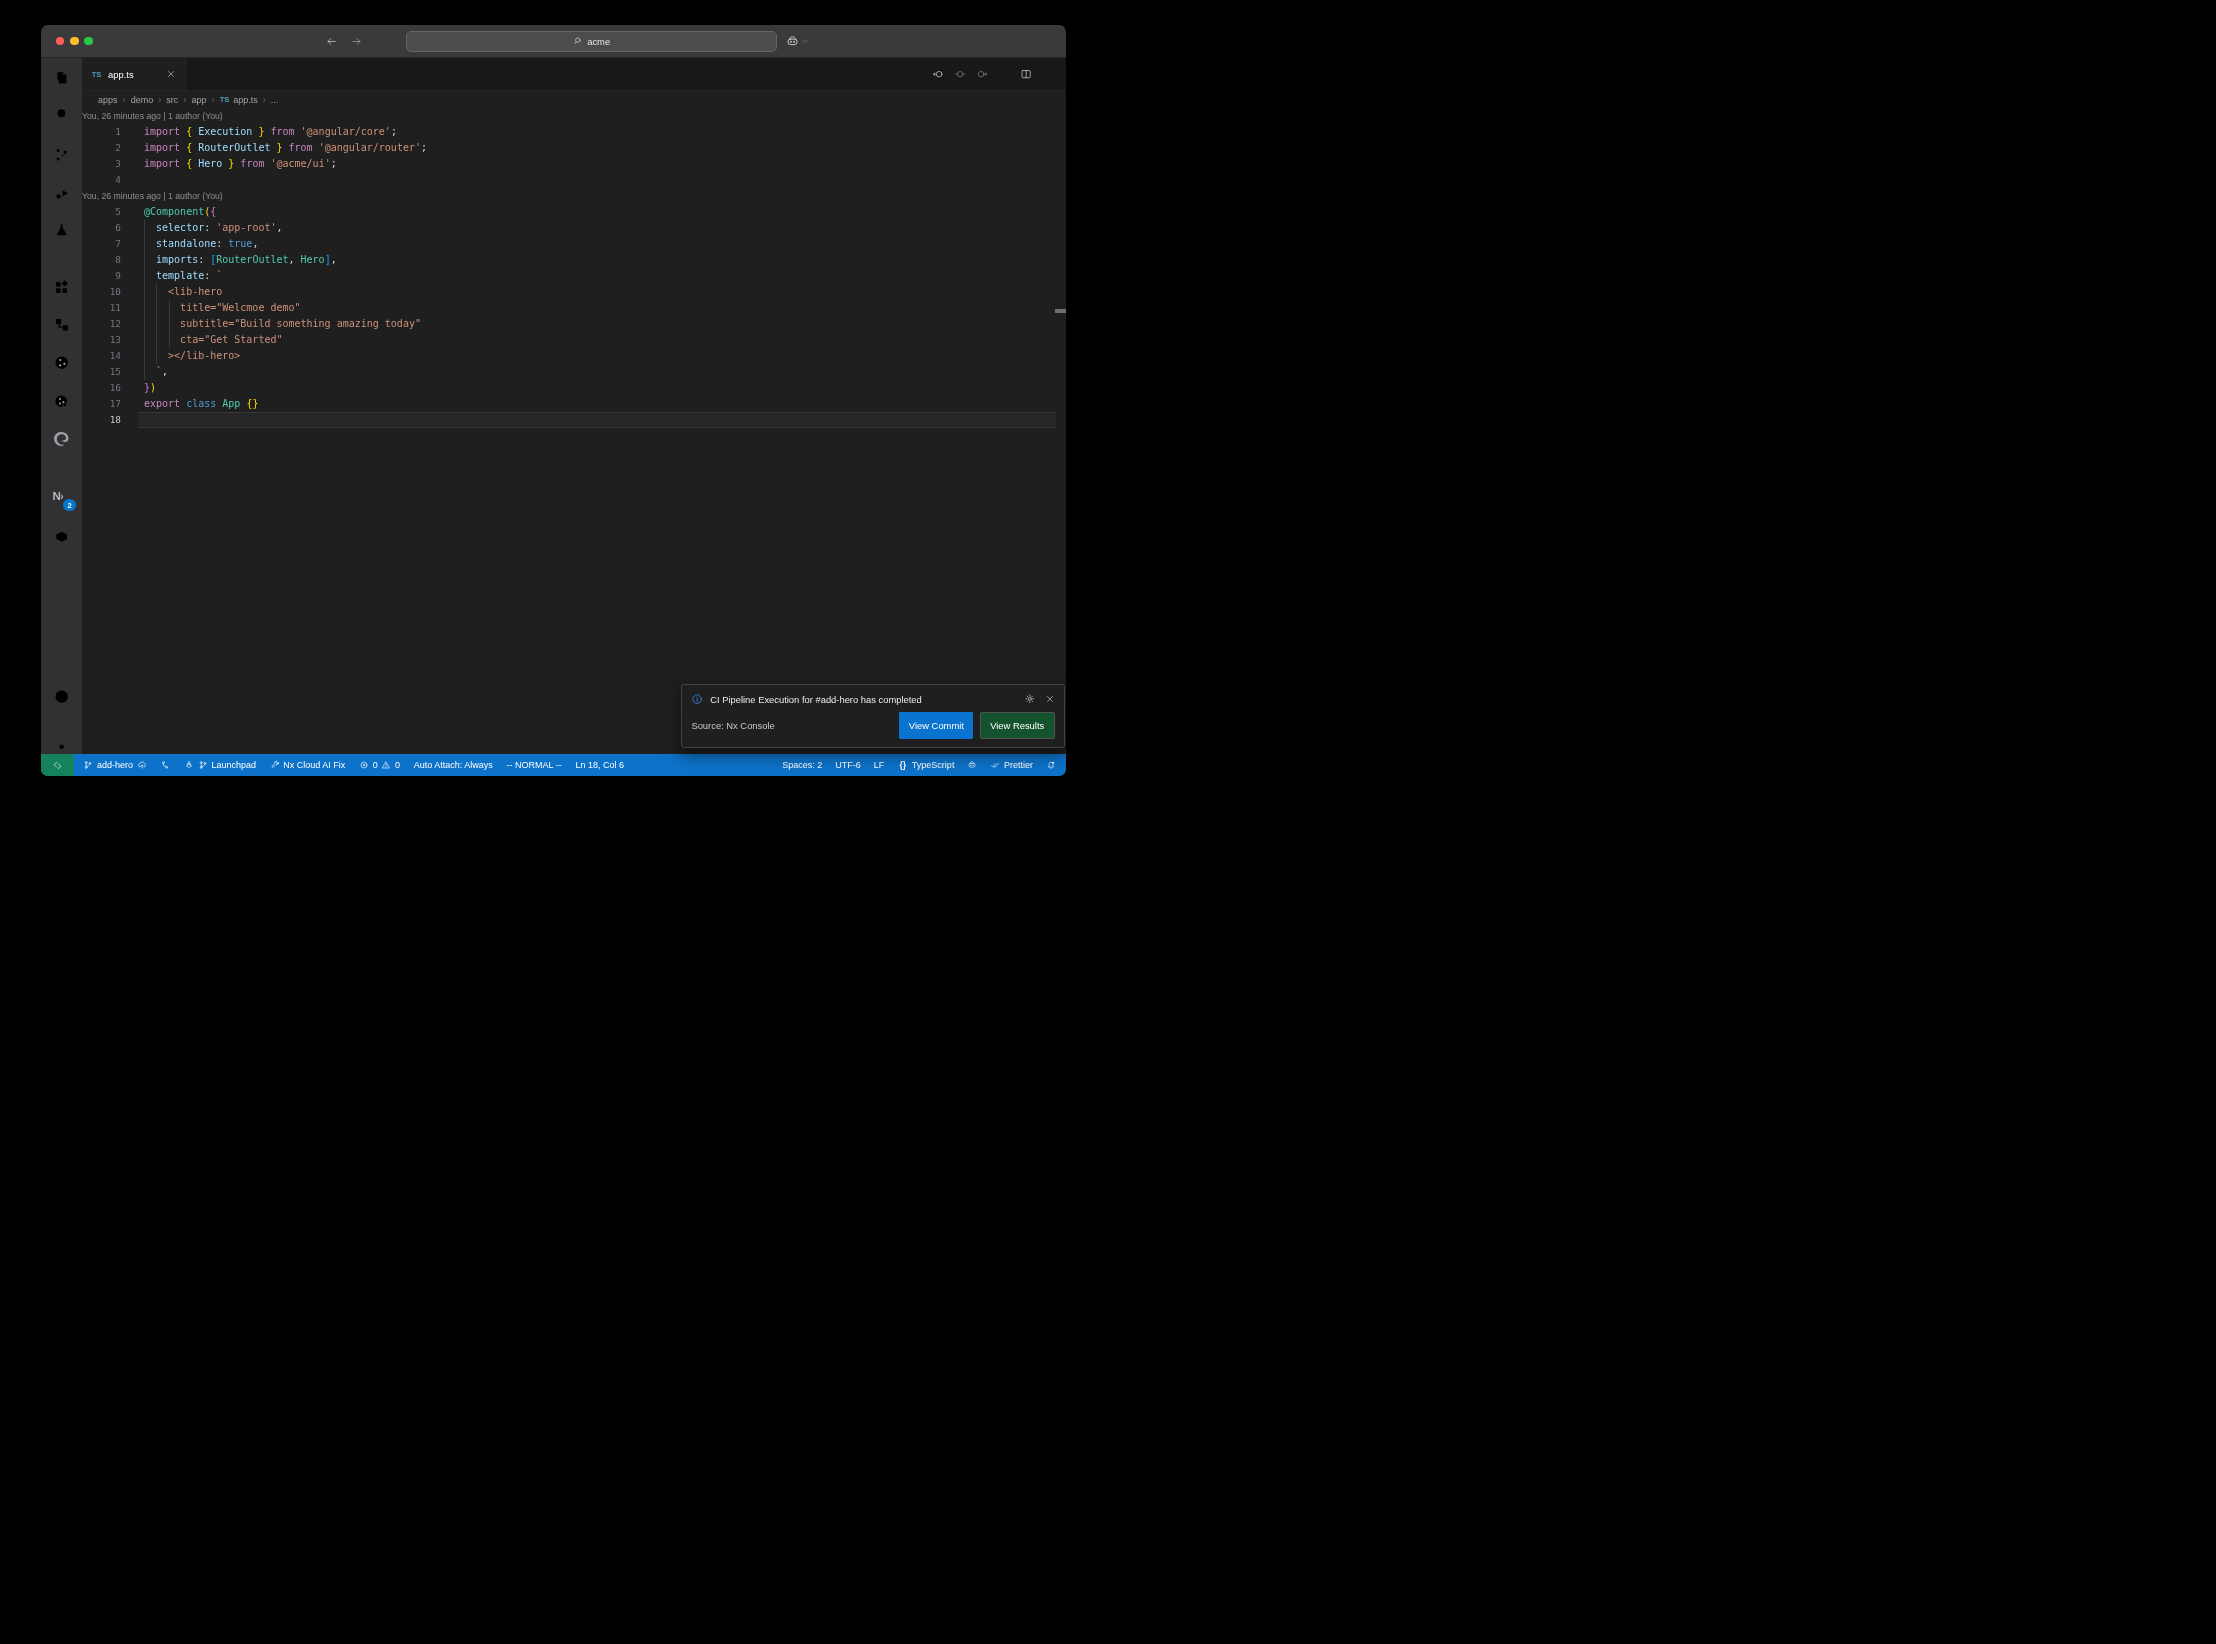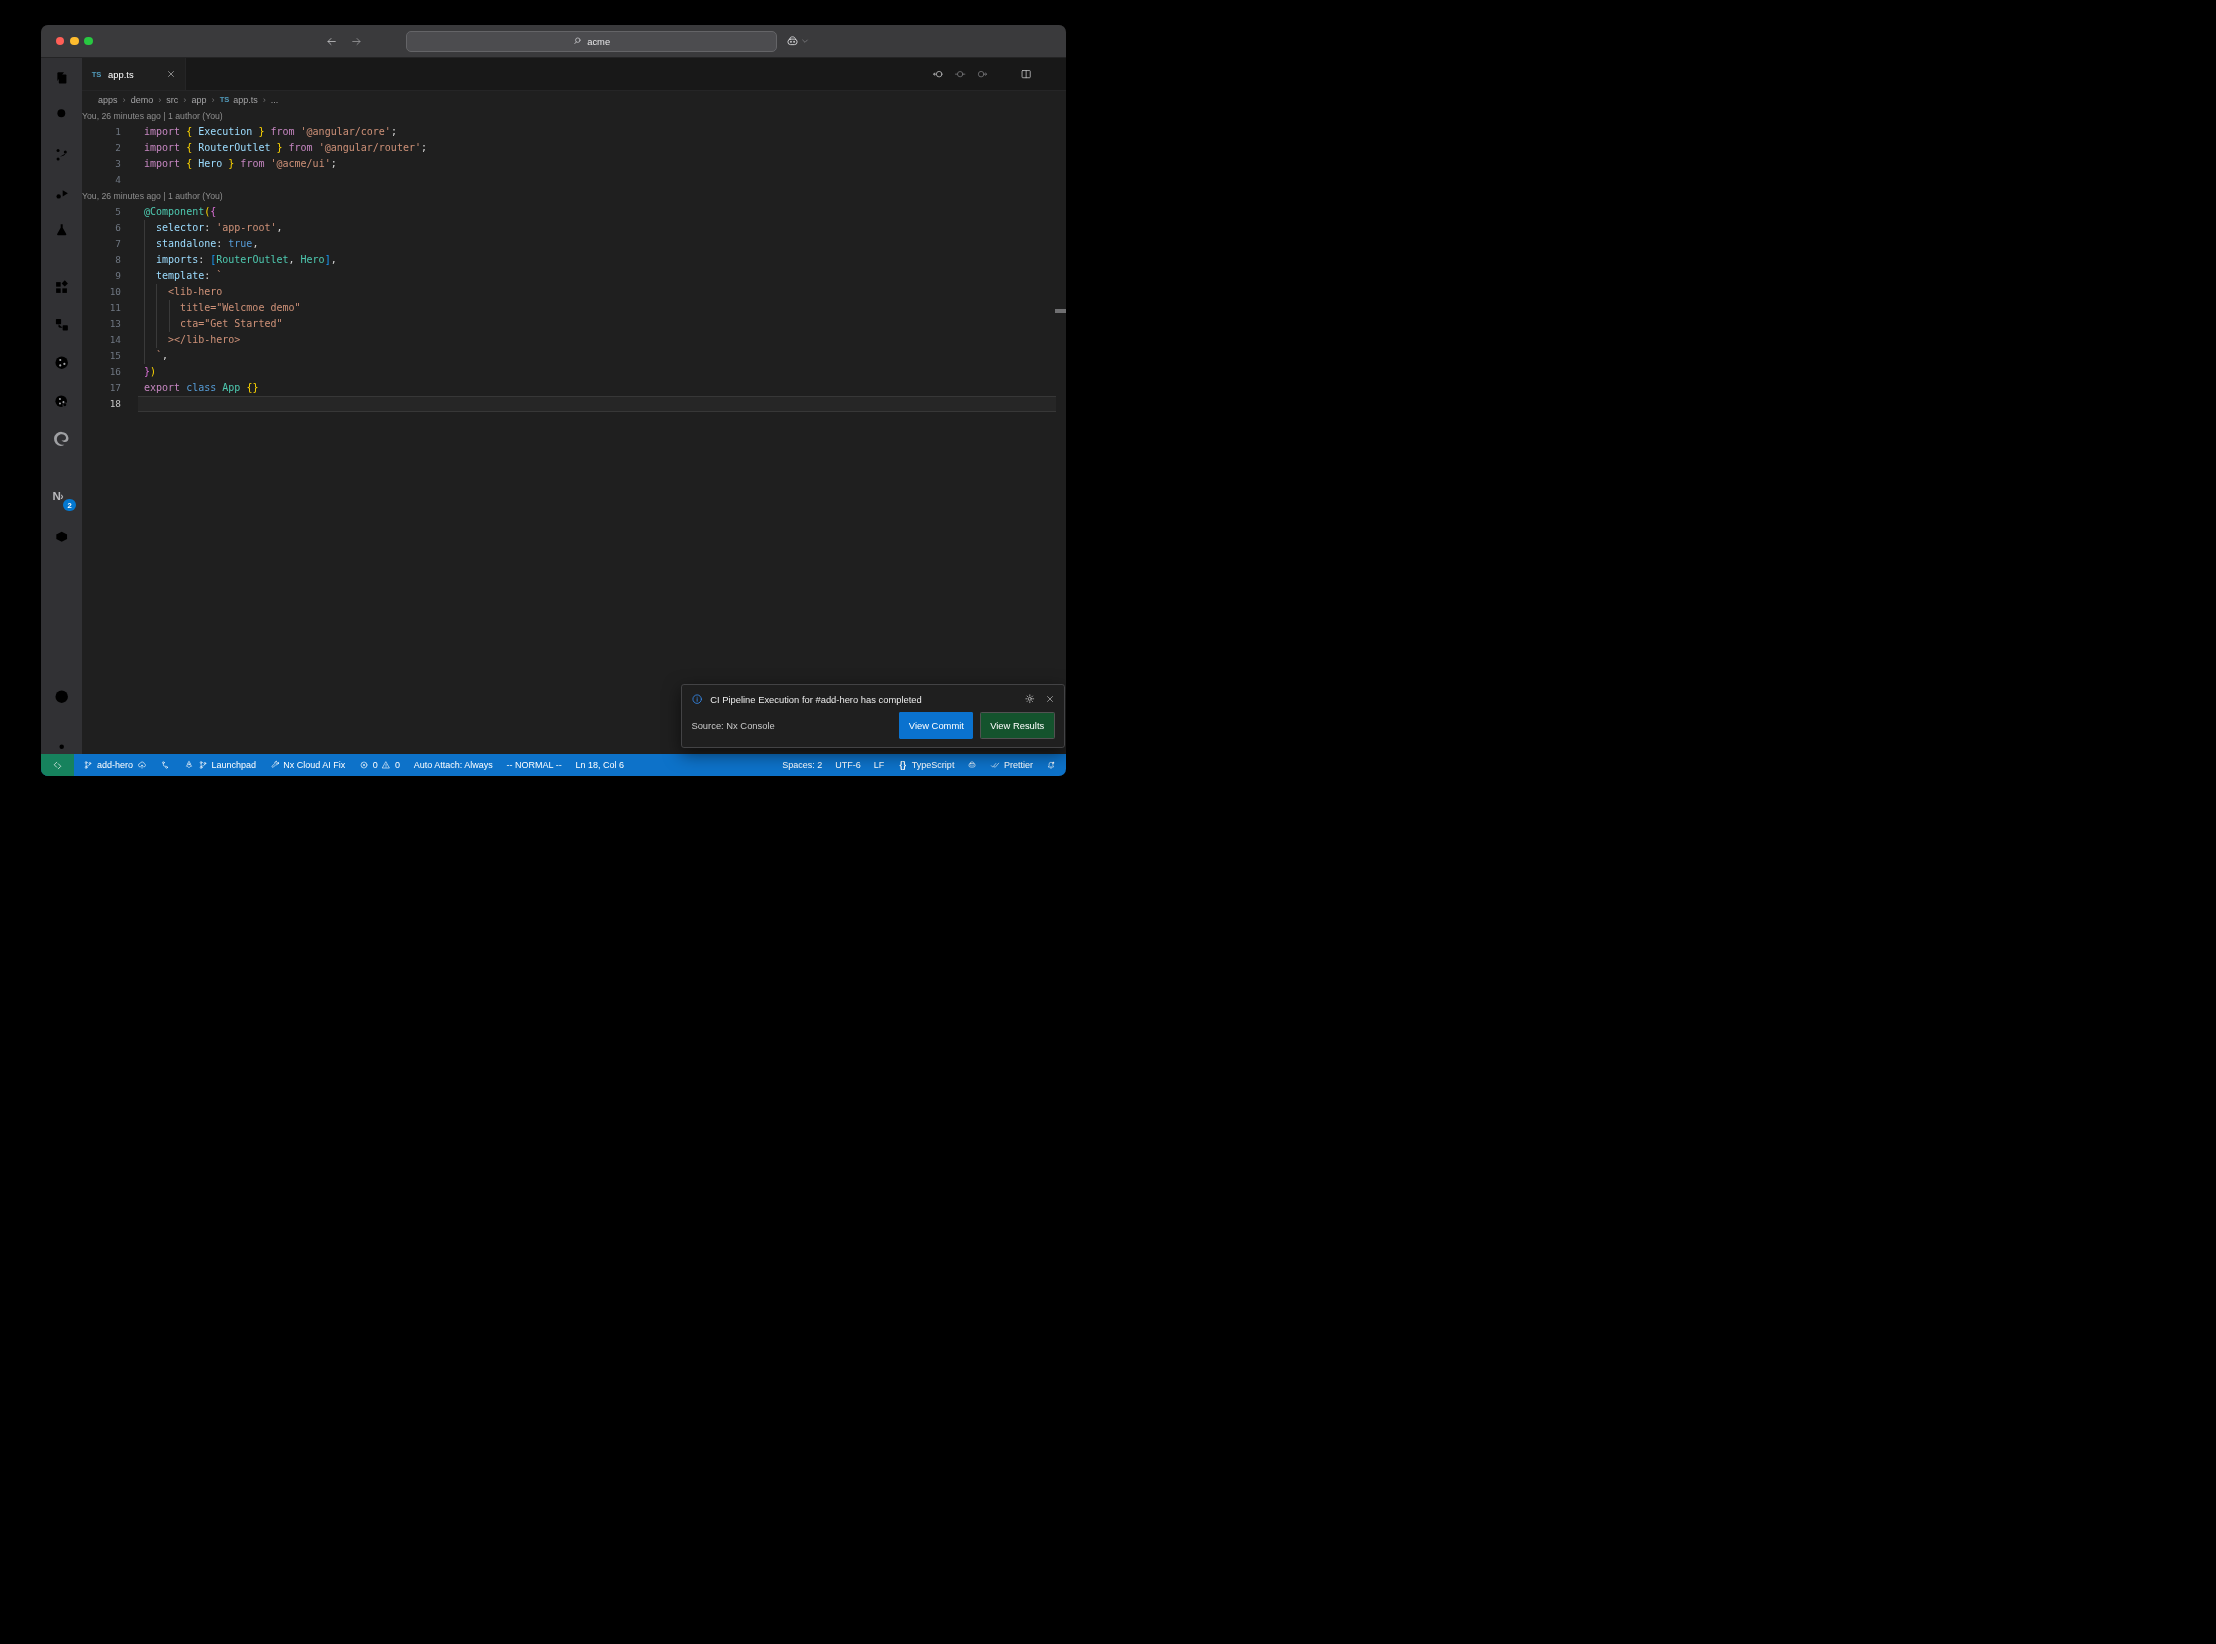--- a/index.html
+++ b/index.html
@@ -285,20 +285,21 @@
           <div class="row"><span class="ln">3</span><span class="ltext"><span class="c-keyword">import </span><span class="c-b1">{ </span><span class="c-type">Hero</span><span class="c-b1"> }</span><span class="c-keyword"> from </span><span class="c-string">'@acme/ui'</span><span class="c-punct">;</span></span></div>
           <div class="row"><span class="ln">4</span><span class="ltext"></span></div>
           <div class="blame-row">You, 26 minutes ago | 1 author (You)</div>
           <div class="row"><span class="ln">5</span><span class="ltext"><span class="c-entity">@Component</span><span class="c-b1">(</span><span class="c-b2">{</span></span></div>
           <div class="row"><span class="ln">6</span><span class="guide" style="left: 62px;"></span><span class="ltext"><span class="c-type">  selector</span><span class="c-punct">: </span><span class="c-string">'app-root'</span><span class="c-punct">,</span></span></div>
           <div class="row"><span class="ln">7</span><span class="guide" style="left: 62px;"></span><span class="ltext"><span class="c-type">  standalone</span><span class="c-punct">: </span><span class="c-kw2">true</span><span class="c-punct">,</span></span></div>
           <div class="row"><span class="ln">8</span><span class="guide" style="left: 62px;"></span><span class="ltext"><span class="c-type">  imports</span><span class="c-punct">: </span><span class="c-b3">[</span><span class="c-entity">RouterOutlet</span><span class="c-punct">, </span><span class="c-entity">Hero</span><span class="c-b3">]</span><span class="c-punct">,</span></span></div>
           <div class="row"><span class="ln">9</span><span class="guide" style="left: 62px;"></span><span class="ltext"><span class="c-type">  template</span><span class="c-punct">: </span><span class="c-string">`</span></span></div>
           <div class="row"><span class="ln">10</span><span class="guide" style="left: 62px;"></span><span class="guide" style="left: 74px;"></span><span class="ltext"><span class="c-string">    &lt;lib-hero</span></span></div>
           <div class="row"><span class="ln">11</span><span class="guide" style="left: 62px;"></span><span class="guide" style="left: 74px;"></span><span class="guide" style="left: 87px;"></span><span class="ltext"><span class="c-string">      title="Welcmoe demo"</span></span></div>
+          <div class="row"><span class="ln">12</span><span class="guide" style="left: 62px;"></span><span class="guide" style="left: 74px;"></span><span class="guide" style="left: 87px;"></span><span class="ltext"><span class="c-string">      subtitle="Build something amazing today"</span></span></div>
           <div class="row"><span class="ln">13</span><span class="guide" style="left: 62px;"></span><span class="guide" style="left: 74px;"></span><span class="guide" style="left: 87px;"></span><span class="ltext"><span class="c-string">      cta="Get Started"</span></span></div>
           <div class="row"><span class="ln">14</span><span class="guide" style="left: 62px;"></span><span class="guide" style="left: 74px;"></span><span class="ltext"><span class="c-string">    &gt;&lt;/lib-hero&gt;</span></span></div>
           <div class="row"><span class="ln">15</span><span class="guide" style="left: 62px;"></span><span class="ltext"><span class="c-string">  `</span><span class="c-punct">,</span></span></div>
           <div class="row"><span class="ln">16</span><span class="ltext"><span class="c-b2">}</span><span class="c-b1">)</span></span></div>
           <div class="row"><span class="ln">17</span><span class="ltext"><span class="c-keyword">export </span><span class="c-kw2">class </span><span class="c-entity">App </span><span class="c-b1">{}</span></span></div>
           <div class="row active"><span class="hl"></span><span class="ln">18</span><span class="ltext"></span></div>
         </div>
     </div>
   </div>
 

